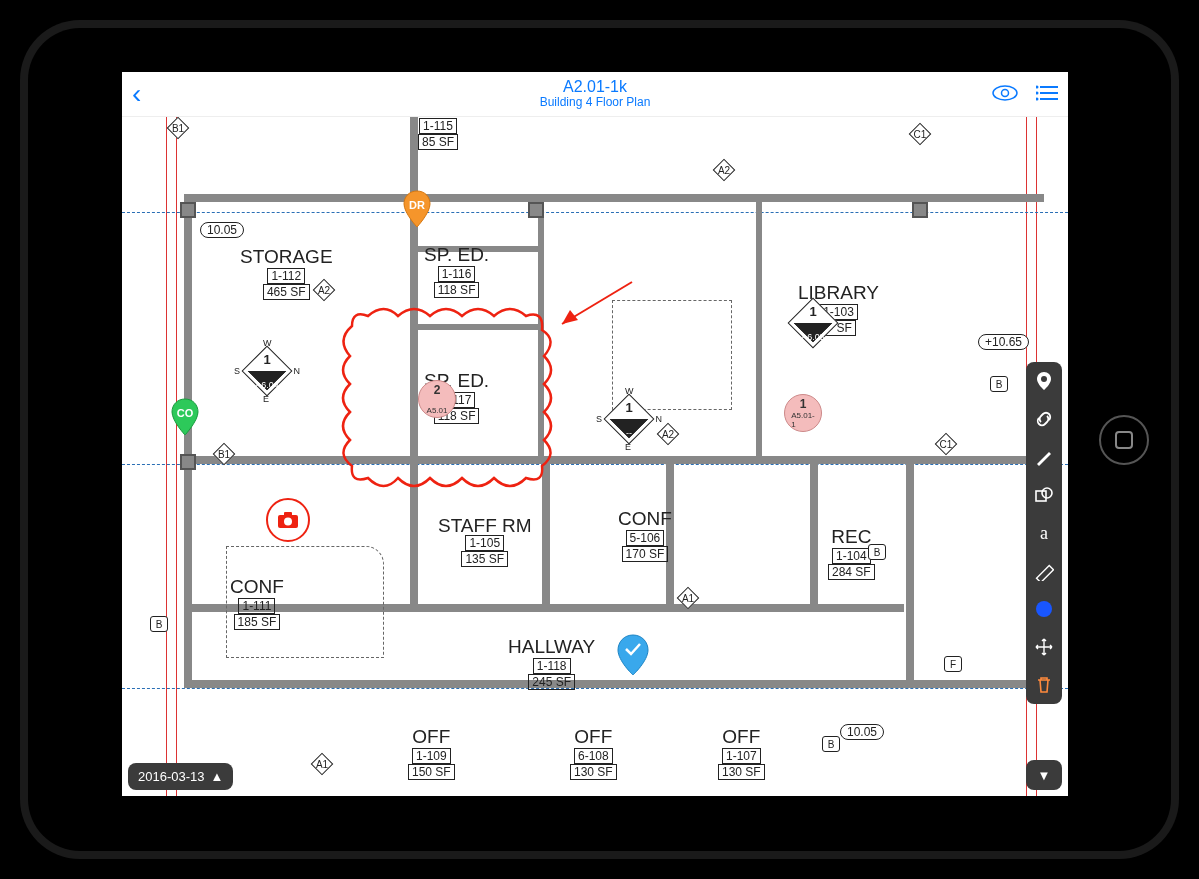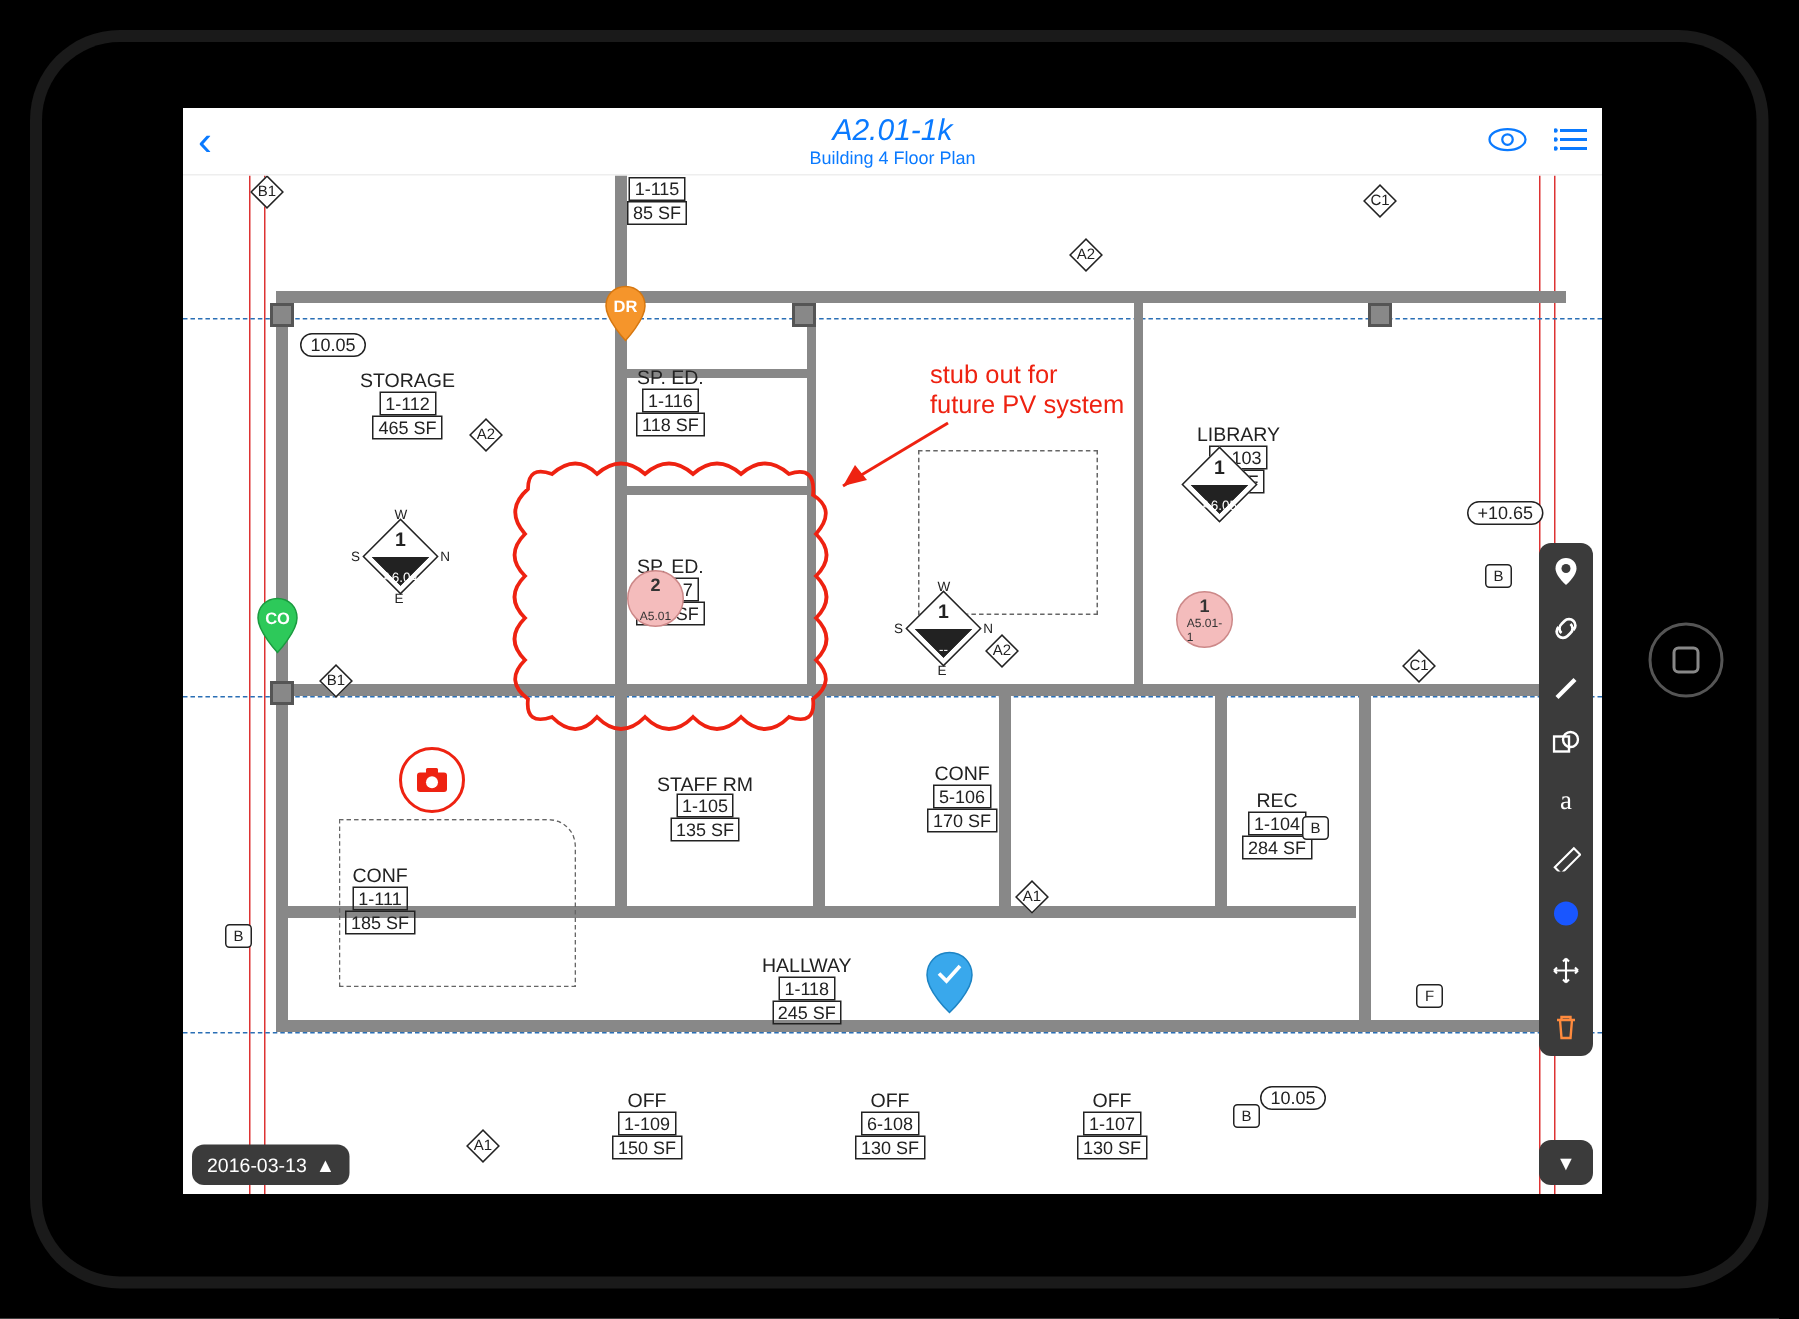--- a/index.html
+++ b/index.html
@@ -5,32 +5,32 @@
   html,body{margin:0;padding:0;background:#000;font-family:-apple-system,Helvetica,Arial,sans-serif;font-size:13px;color:#222;}
   .frame{position:relative;width:1199px;height:879px;}
   .bezel{position:absolute;inset:20px;border-radius:60px;background:#1a1a1a;}
   .bezel2{position:absolute;inset:28px;border-radius:52px;background:#000;}
   .home-btn{position:absolute;right:50px;top:50%;transform:translateY(-50%);width:46px;height:46px;border:2px solid #555;border-radius:50%;display:flex;align-items:center;justify-content:center;}
   .home-sq{width:14px;height:14px;border:2px solid #888;border-radius:4px;}
   .screen{position:absolute;left:122px;top:72px;width:946px;height:724px;background:#fff;overflow:hidden;}
   .topbar{position:absolute;left:0;top:0;right:0;height:44px;background:#fff;display:flex;align-items:center;justify-content:center;border-bottom:1px solid #eee;z-index:10;}
   .back{position:absolute;left:10px;top:8px;color:#0a7aff;font-size:28px;line-height:28px;}
   .title{color:#0a7aff;text-align:center;line-height:1.15;}
-  .title .t1{font-size:20px;font-weight:500;font-style:italic;}
+  .title .t1{font-size:16px;font-weight:500;}
   .title .t2{font-size:12px;}
   .tr-icons{position:absolute;right:10px;top:12px;display:flex;gap:18px;align-items:center;}
   .tr-icons svg{display:block;}
   .plan{position:absolute;left:0;top:44px;right:0;bottom:0;}
   .redline{position:absolute;top:0;bottom:0;width:1px;background:#d33;}
   .blueline{position:absolute;left:0;right:0;height:0;border-top:1px dashed #2a6fb5;}
   .gline{position:absolute;width:14px;height:14px;border:1px solid #222;transform:rotate(45deg);background:#fff;}
   .gline span{position:absolute;left:50%;top:50%;transform:translate(-50%,-50%) rotate(-45deg);font-size:10px;}
   .ghex{position:absolute;width:16px;height:14px;border:1px solid #222;background:#fff;display:flex;align-items:center;justify-content:center;font-size:10px;border-radius:3px;}
   .room{position:absolute;text-align:center;}
-  .room .rn{font-size:13px;}
+  .room .rn{font-size:19px;}
   .room .box{border:1px solid #222;font-size:12px;line-height:14px;display:inline-block;padding:0 3px;}
   .oval{position:absolute;border:1px solid #222;border-radius:10px;padding:0 6px;font-size:12px;background:#fff;}
   .diamond{position:absolute;width:46px;height:46px;}
   .diamond .d{position:absolute;inset:5px;border:1.5px solid #222;transform:rotate(45deg);background:#fff;}
   .diamond .d::after{content:"";position:absolute;inset:3px;background:linear-gradient(135deg,#222 49%,#fff 49% 51%,#222 51%);transform:rotate(0deg);clip-path:polygon(100% 0,100% 100%,0 100%);}
   .diamond .num{position:absolute;left:50%;top:4px;transform:translateX(-50%);font-size:13px;font-weight:600;}
   .diamond .ref{position:absolute;left:50%;bottom:4px;transform:translateX(-50%);font-size:9px;color:#fff;}
   .nswe{position:absolute;font-size:9px;}
   .pin{position:absolute;width:30px;height:38px;}
   .pin svg{display:block;}
@@ -227,24 +227,20 @@
       </div>
       <div class="pinkdot" style="left:662px;top:278px">
         <span class="top">1</span>
         <span class="bot">A5.01-1</span>
       </div>
 
       <svg style="position:absolute;left:210px;top:190px" width="230" height="184">
         <path d="M20 20 Q20 4 36 10 Q52 -4 66 10 Q82 -4 98 10 Q114 -4 130 10 Q146 -4 162 10 Q178 -4 194 10 Q212 4 210 24 Q226 34 212 50 Q226 64 212 78 Q226 92 212 106 Q226 120 212 134 Q226 148 210 160 Q212 178 194 172 Q178 188 162 172 Q146 188 130 172 Q114 188 98 172 Q82 188 66 172 Q52 188 36 172 Q18 178 20 160 Q4 148 18 134 Q4 120 18 106 Q4 92 18 78 Q4 64 18 50 Q4 34 20 20 Z" fill="none" stroke="#e21" stroke-width="2.5"></path>
       </svg>
 
-      <div class="ann" style="left:498px;top:124px">
-        <span>stub out for</span><br>
-        <span>future PV system</span>
-      </div>
       <svg class="arrow" style="left:426px;top:160px" width="90" height="60">
         <line x1="84" y1="6" x2="14" y2="48" stroke="#e21" stroke-width="2"></line>
         <polygon points="14,48 30,44 22,34" fill="#e21"></polygon>
       </svg>
 
       <div class="cam" style="left:144px;top:382px">
         <svg width="22" height="18">
             <rect x="1" y="4" width="20" height="13" rx="2" fill="#e21"></rect>
             <rect x="7" y="1" width="8" height="5" rx="1" fill="#e21"></rect>
             <circle cx="11" cy="10.5" r="4" fill="#fff"></circle>

